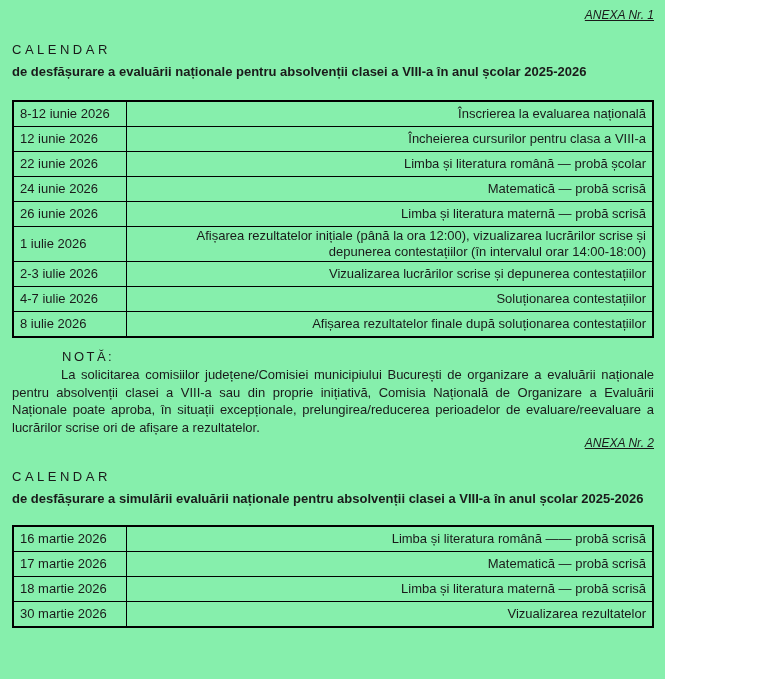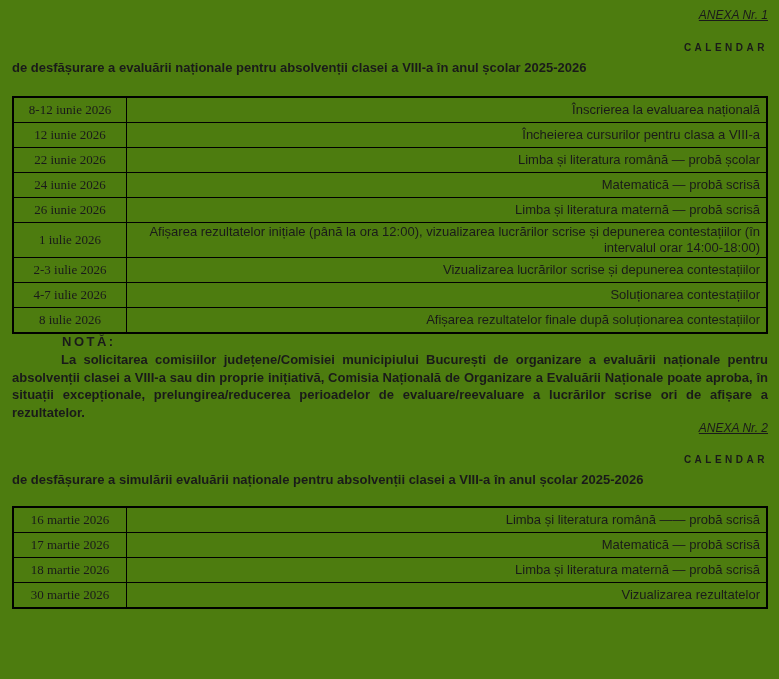--- a/index.html
+++ b/index.html
@@ -4,40 +4,40 @@
 <style>
   html, body {
     margin: 0;
     padding: 0;
     background: #ffffff;
     color: #1a1a1a;
     font-family: "Liberation Sans", sans-serif;
   }
   .page {
     position: relative;
-    width: 779px;
+    width: 665px;
     height: 679px;
-    background: #4d7c0f;
+    background: #86efac;
     box-sizing: border-box;
     padding: 8px 11px 0 12px;
     overflow: hidden;
   }
   .annex-label {
     text-align: right;
     font-style: italic;
     font-size: 12px;
     line-height: 14px;
   }
   .annex-label span {
     text-decoration: underline;
   }
   .calendar-title {
-    text-align: right;
-    font-weight: bold;
-    font-size: 10px;
+    text-align: left;
+    font-weight: normal;
+    font-size: 13px;
     letter-spacing: 3.5px;
     margin-top: 20px;
   }
   .calendar-subtitle {
     text-align: left;
     font-weight: bold;
     font-size: 13px;
     margin-top: 7px;
   }
   table.calendar {
@@ -49,30 +49,29 @@
   }
   table.calendar td {
     border: 1px solid #000000;
     height: 22px;
     padding: 1px 6px;
     vertical-align: middle;
     line-height: 16px;
   }
   td.date-cell {
     width: 100px;
-    text-align: center;
+    text-align: left;
     white-space: nowrap;
-    font-family: Liberation Serif, serif;
   }
   td.activity-cell {
     text-align: right;
   }
   .note-block {
+    margin-top: 11px;
     font-size: 13px;
-    font-weight: bold;
   }
   .note-heading {
     margin-left: 50px;
     letter-spacing: 2.5px;
   }
   .note-text {
     margin: 0;
     margin-top: 2px;
     text-align: justify;
     text-indent: 49px;

